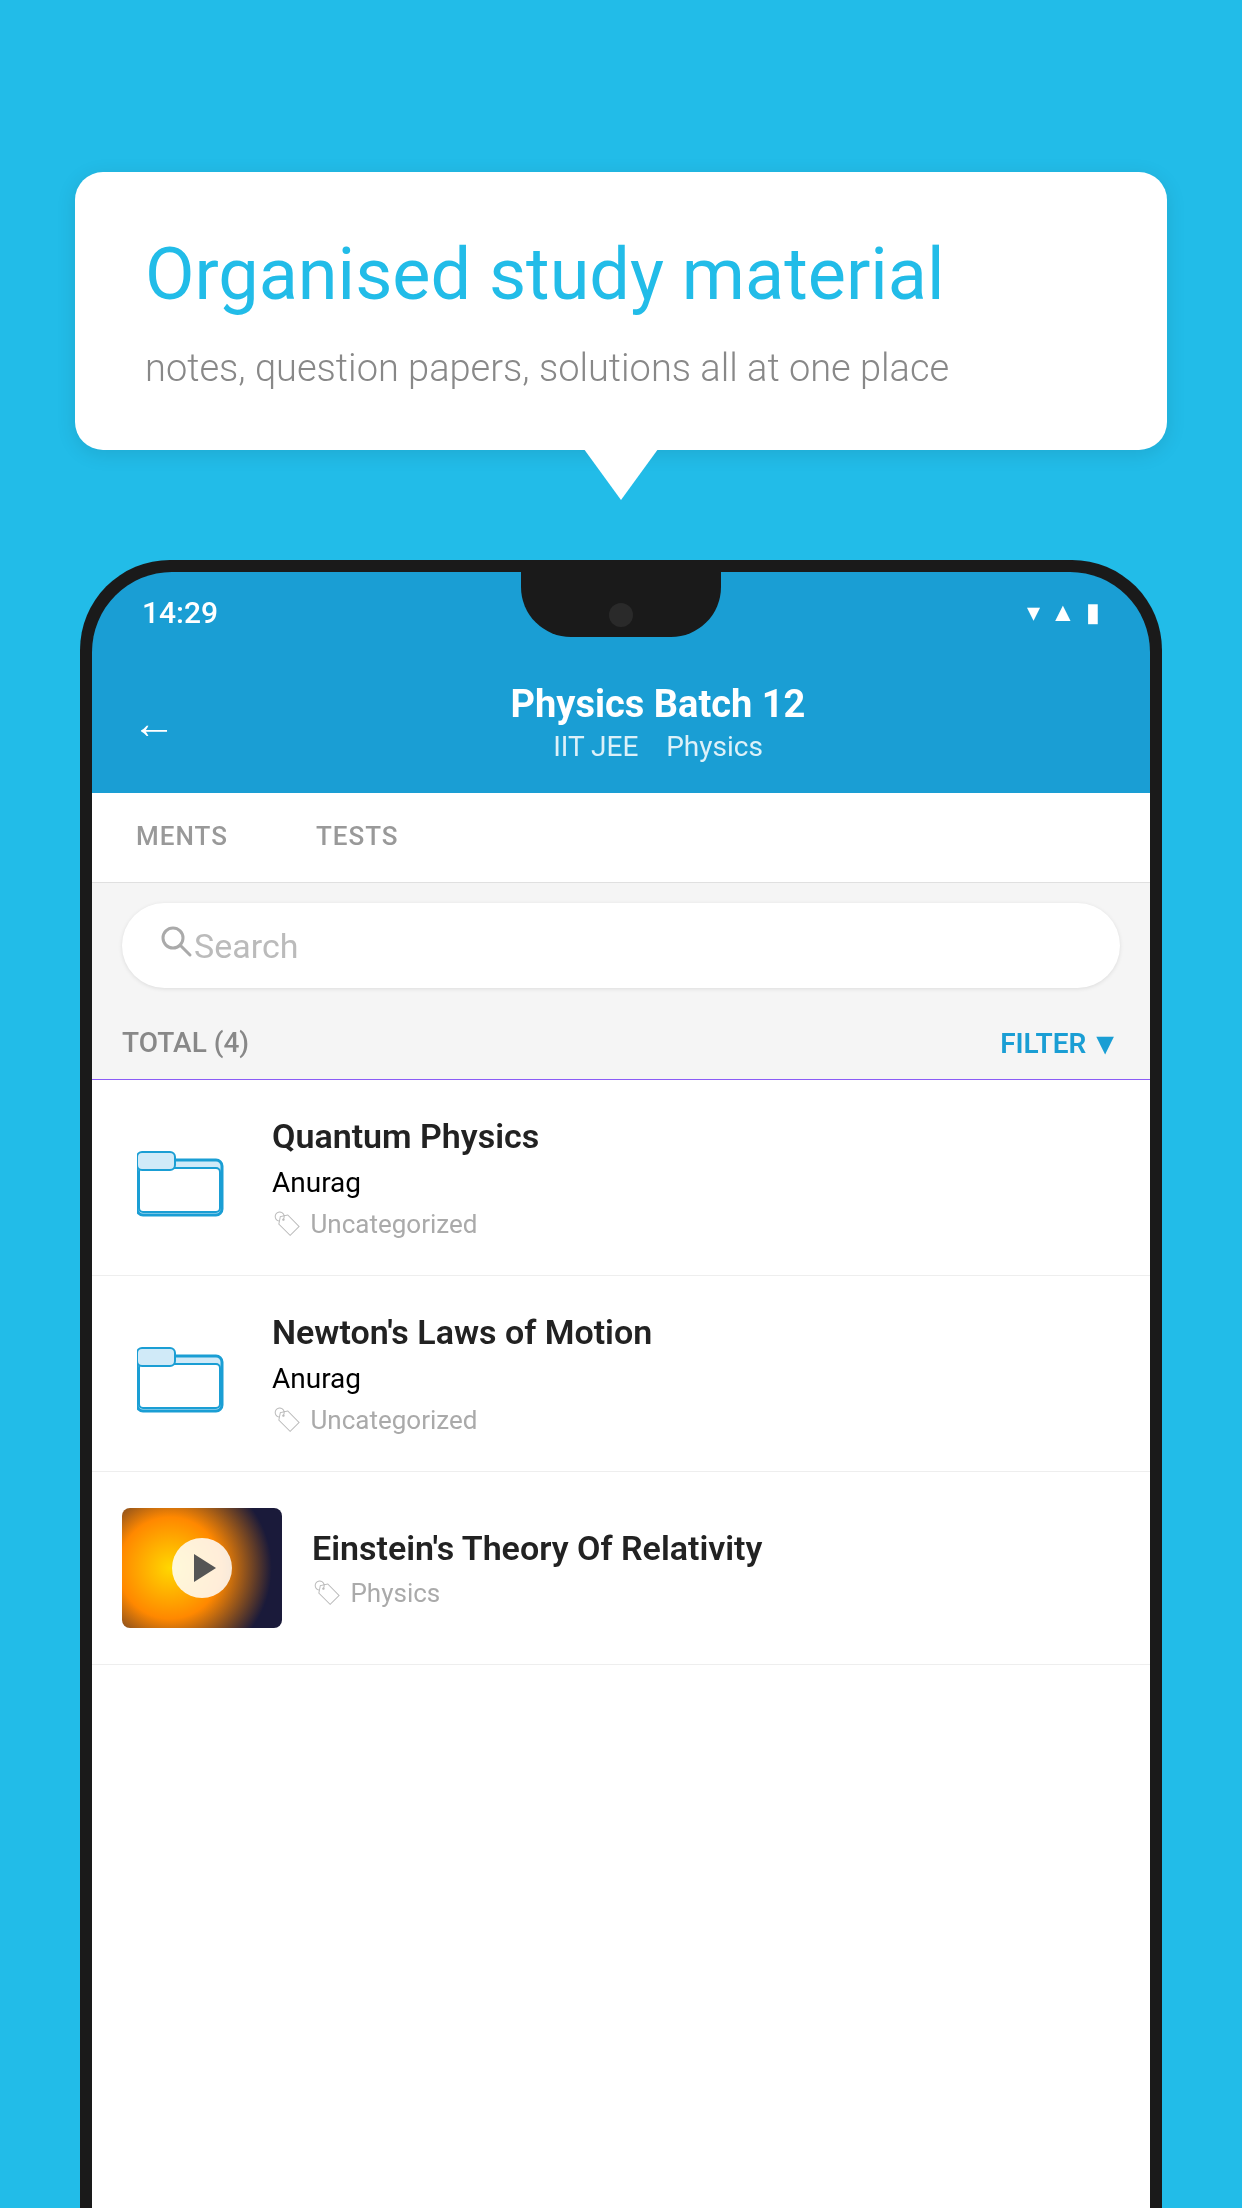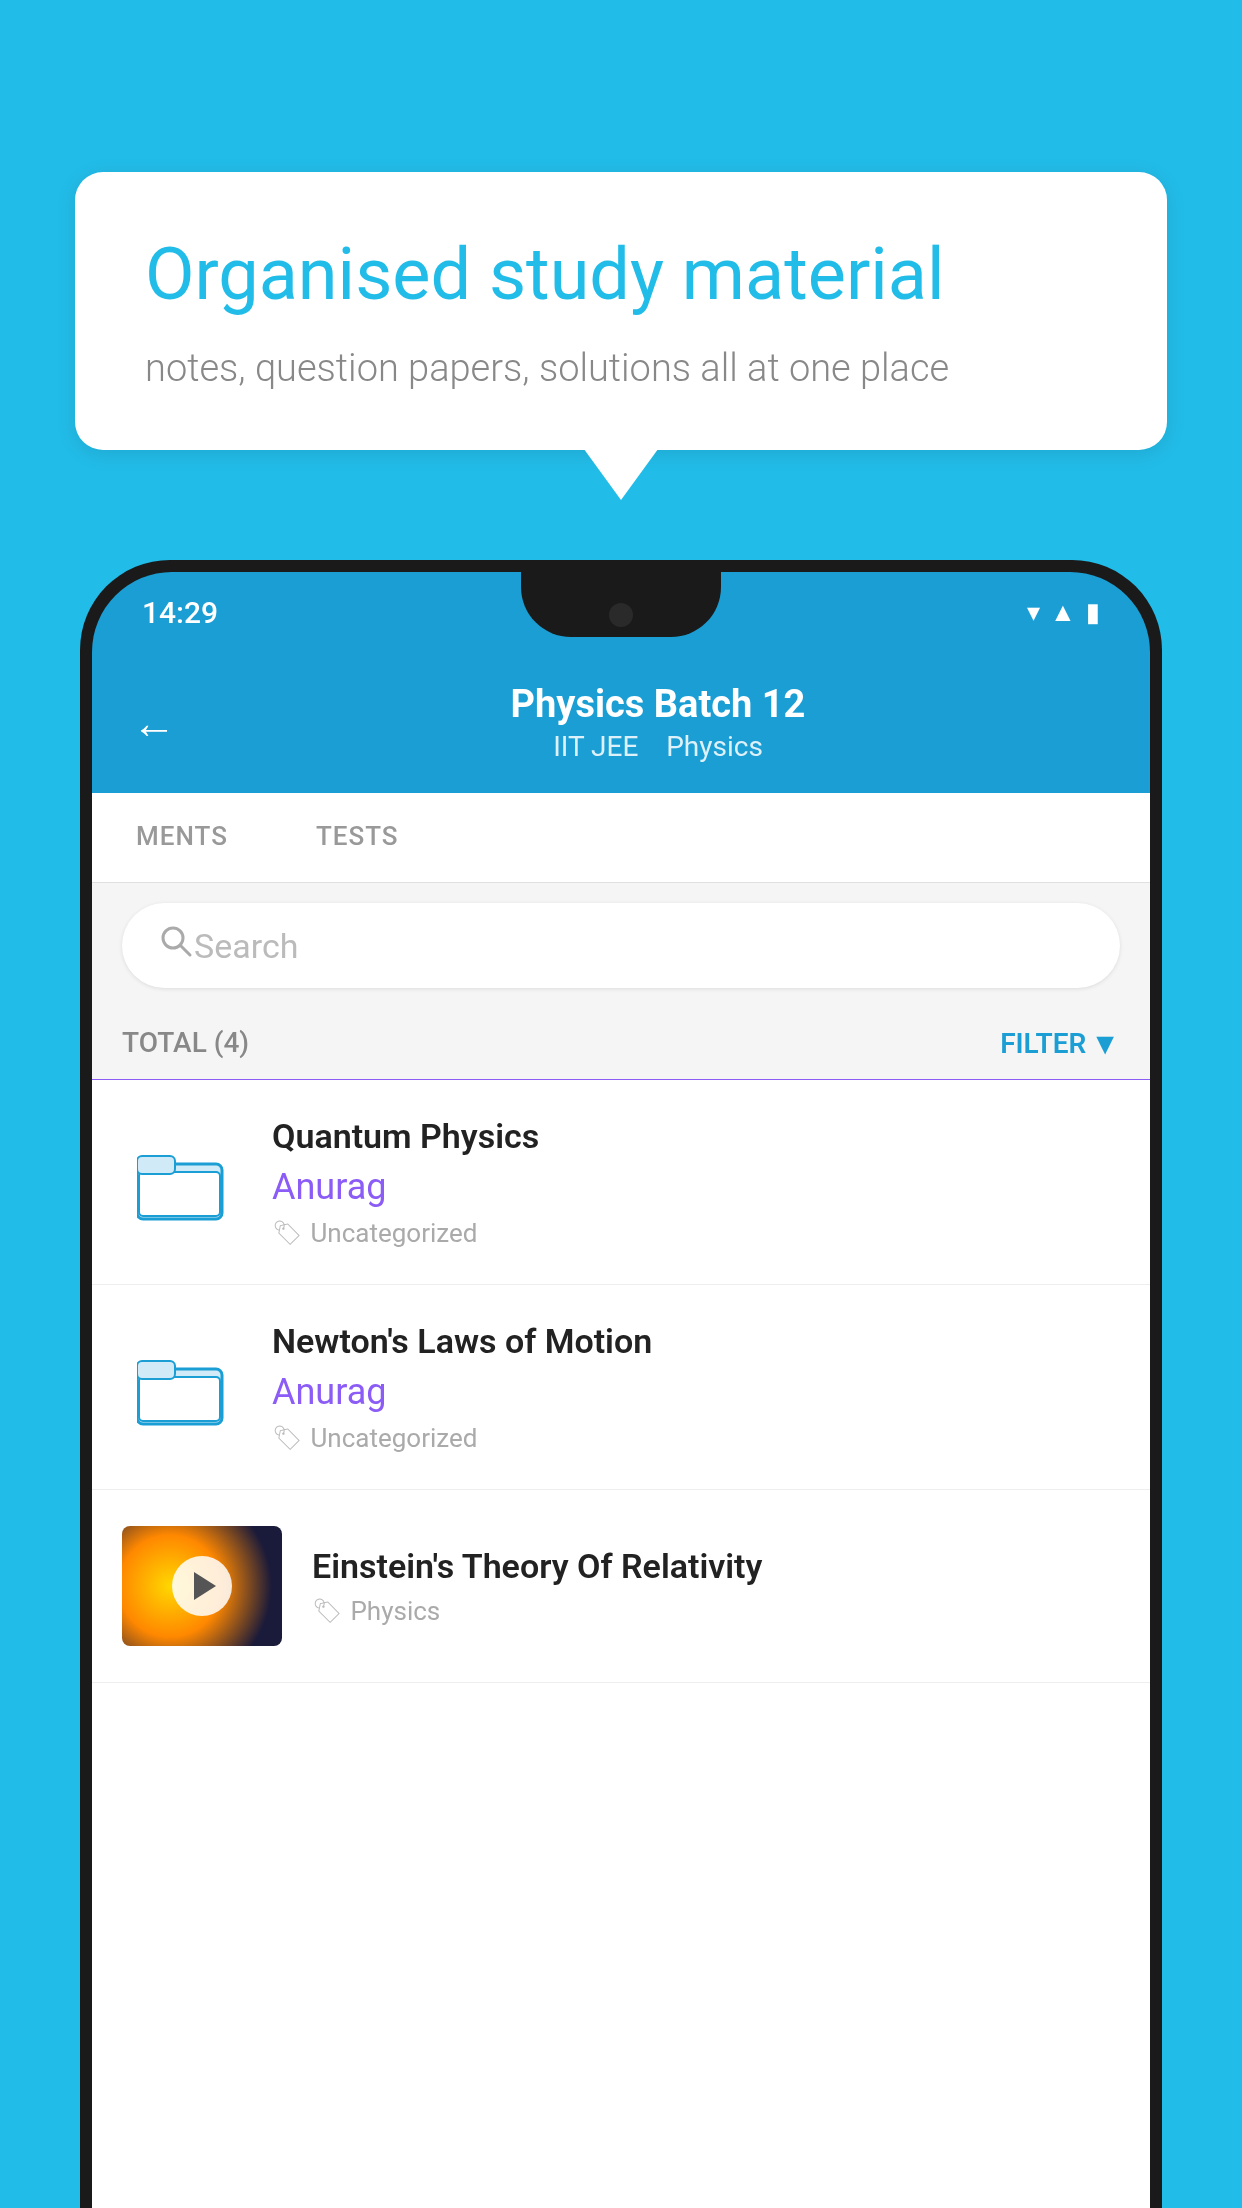--- a/index.html
+++ b/index.html
@@ -315,22 +315,22 @@
     }
 
     .video-title {
       color: #222;
       font-size: 34px;
       font-weight: 600;
       margin-bottom: 10px;
     }
 
     .video-author {
-      color: #8b5cf6;
-      font-size: 36px;
+      color: #000000;
+      font-size: 28px;
       margin-bottom: 10px;
     }
 
     .video-tag {
       color: #aaa;
       font-size: 26px;
       display: flex;
       align-items: center;
       gap: 8px;
     }

